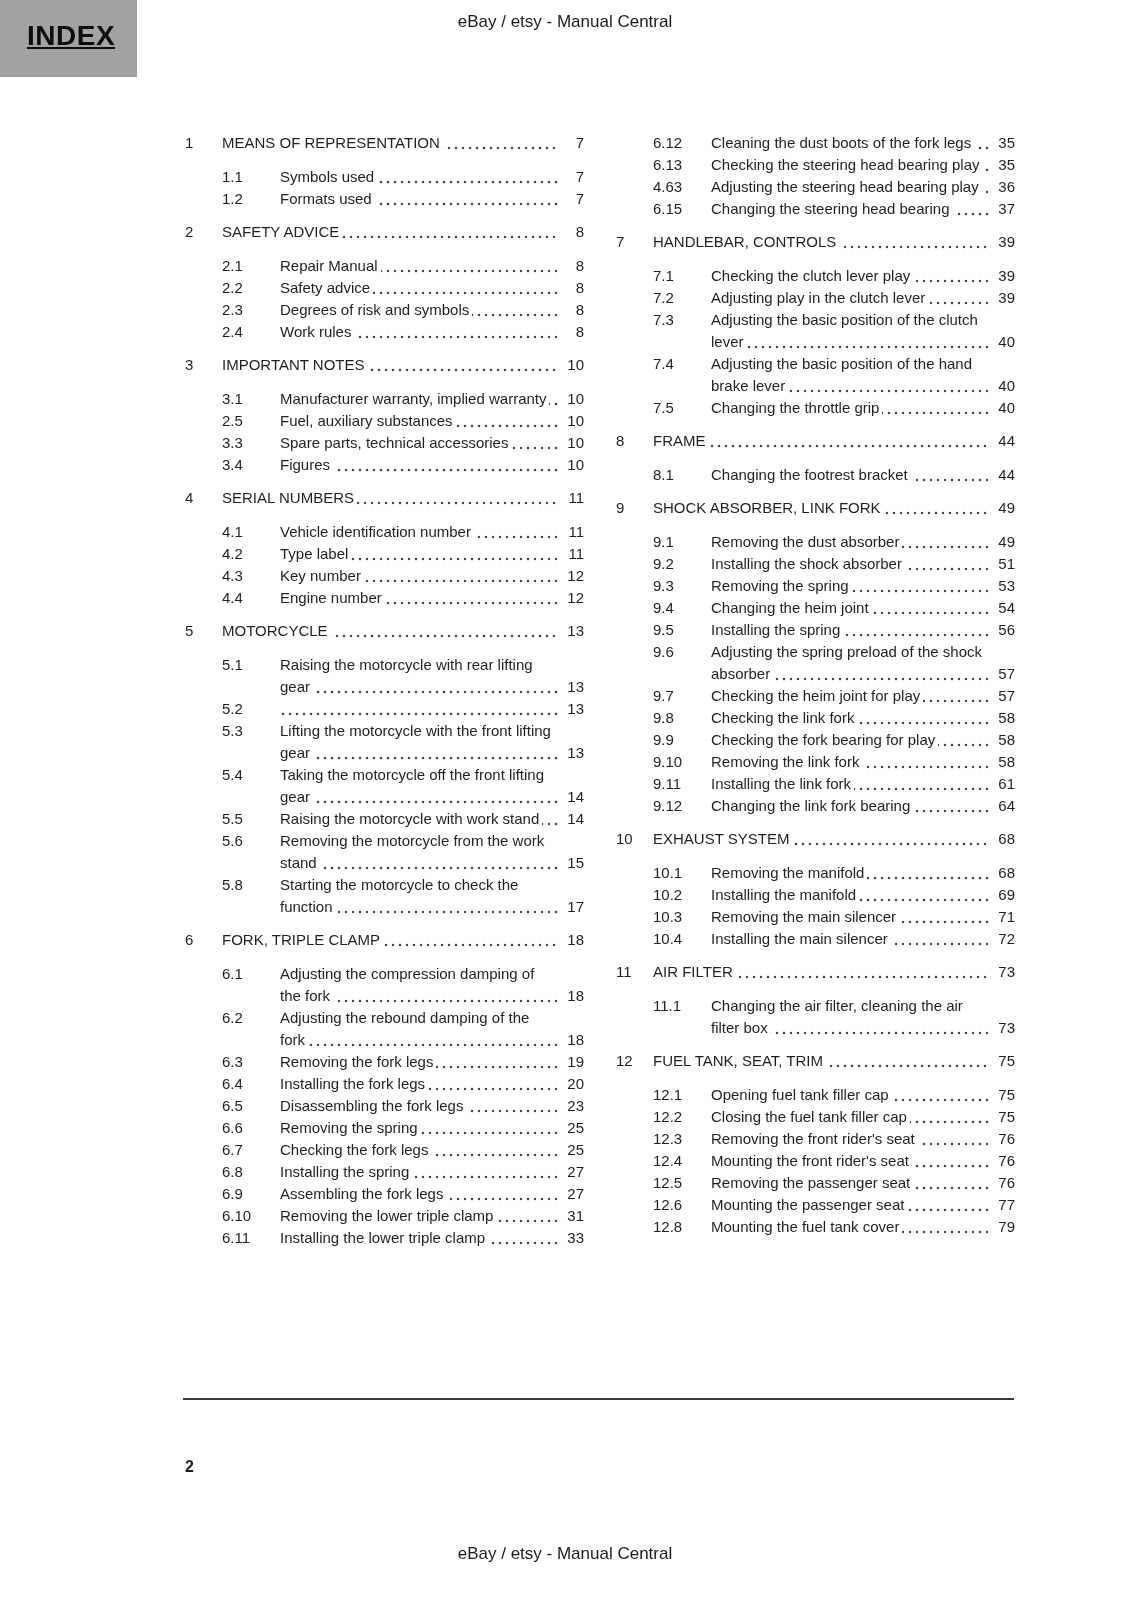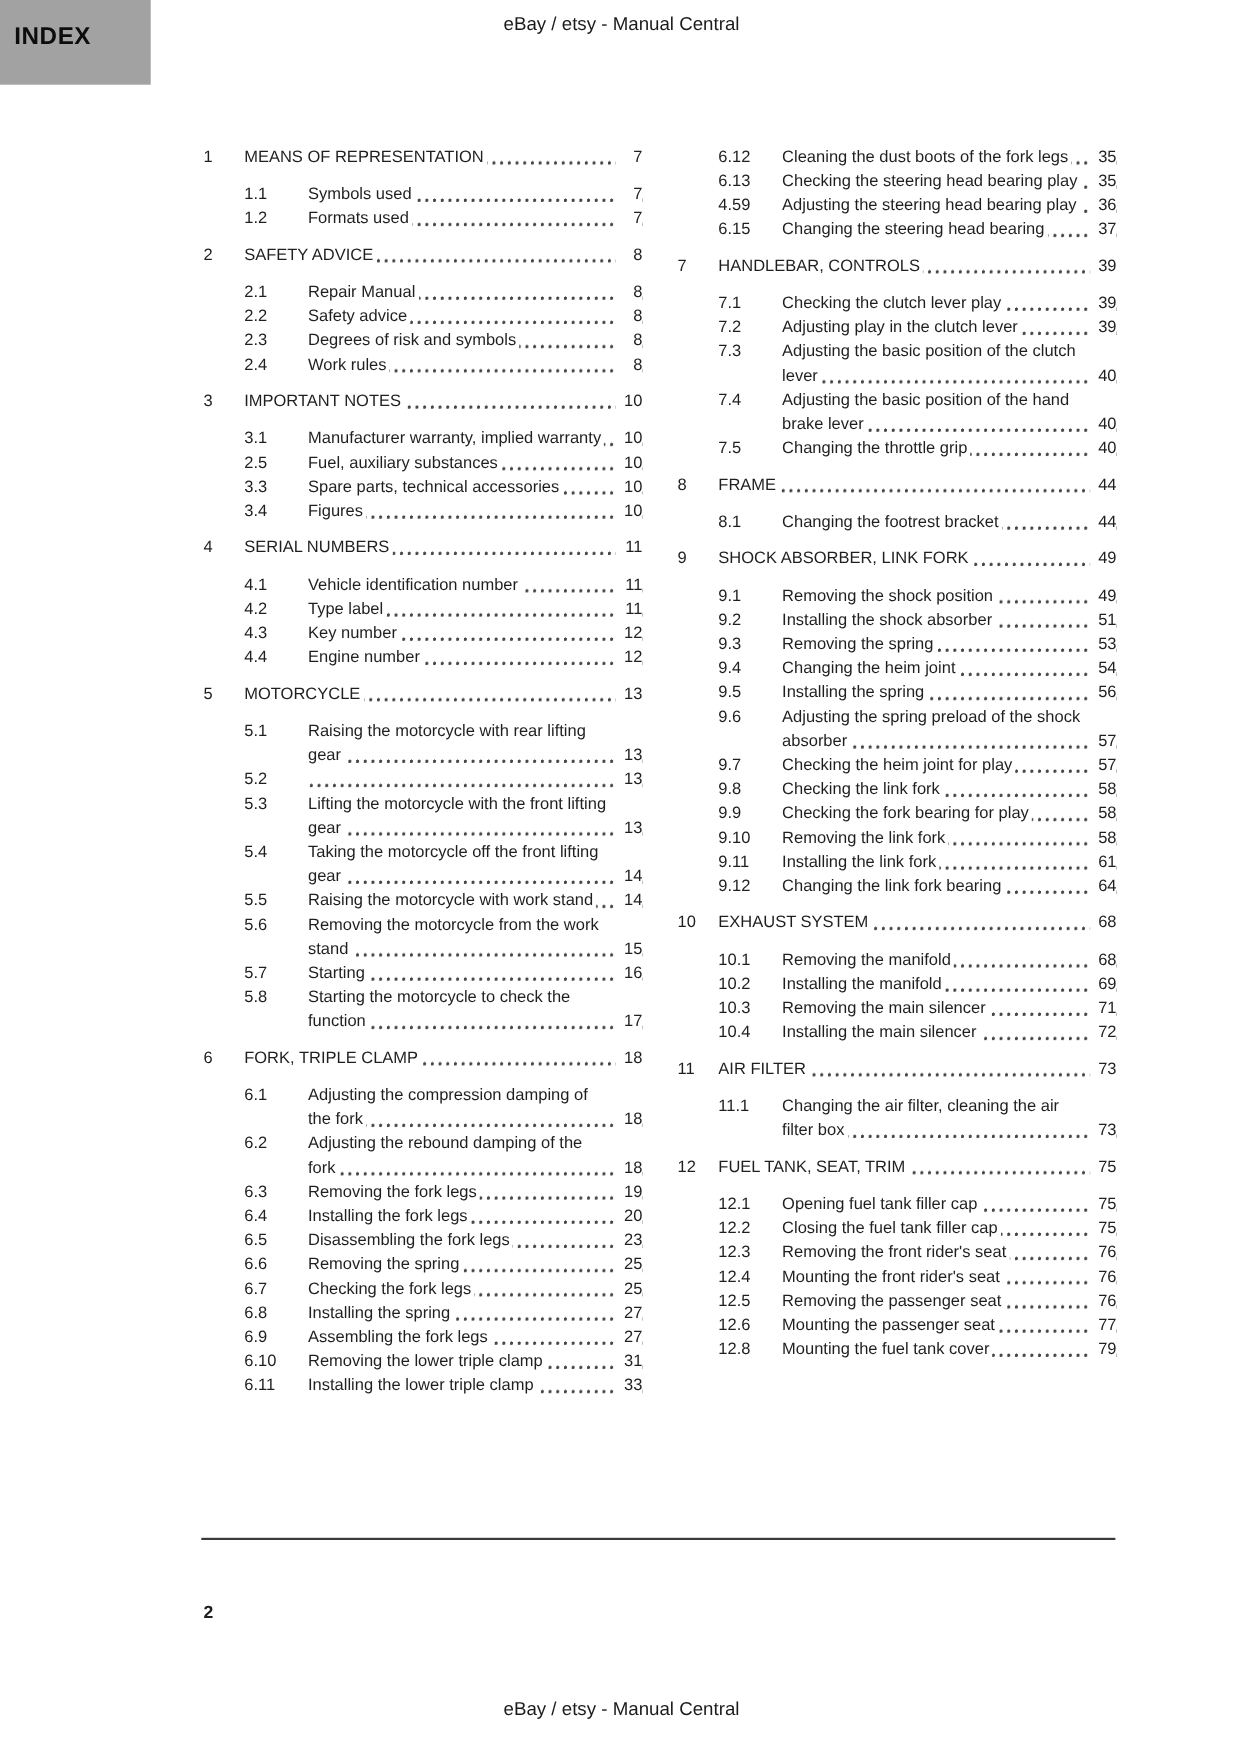--- a/index.html
+++ b/index.html
@@ -13,25 +13,26 @@
     overflow: hidden;
   }
   .index-tab {
     position: absolute;
     left: 0; top: 0;
     width: 137px; height: 77px;
     background: #a2a2a2;
   }
   .index-label {
     position: absolute;
-    left: 13px; top: 20px;
-    font-size: 22px;
+    left: 27px; top: 20px;
+    font-size: 28px;
     font-weight: bold;
     color: #0d0d0d;
     letter-spacing: 0.5px;
+    text-decoration: underline;
   }
   .header-title {
     position: absolute;
     top: 12px; left: 0; right: 0;
     text-align: center;
     font-size: 17px;
     color: #1b1b1b;
   }
   .toc {
     position: absolute;
@@ -206,24 +207,20 @@
         </div>
         <div class="entry section">
           <span class="entry-number">5.5</span>
           <span class="entry-body"><span class="entry-title">Raising the motorcycle with work stand</span><span class="entry-page">14</span></span>
         </div>
         <div class="entry section">
           <span class="entry-number">5.6</span>
           <span class="entry-body"><span class="entry-title">Removing the motorcycle from the work stand</span><span class="entry-page">15</span></span>
         </div>
         <div class="entry section">
-          <span class="entry-number">5.7</span>
-          <span class="entry-body"><span class="entry-title">Starting</span><span class="entry-page">16</span></span>
-        </div>
-        <div class="entry section">
           <span class="entry-number">5.8</span>
           <span class="entry-body"><span class="entry-title">Starting the motorcycle to check the function</span><span class="entry-page">17</span></span>
         </div>
         <div class="entry chapter">
           <span class="entry-number">6</span>
           <span class="entry-body"><span class="entry-title">FORK, TRIPLE CLAMP</span><span class="entry-page">18</span></span>
         </div>
         <div class="entry section">
           <span class="entry-number">6.1</span>
           <span class="entry-body"><span class="entry-title">Adjusting the compression damping of the fork</span><span class="entry-page">18</span></span>
@@ -272,21 +269,21 @@
     <div class="toc-col">
         <div class="entry section">
           <span class="entry-number">6.12</span>
           <span class="entry-body"><span class="entry-title">Cleaning the dust boots of the fork legs</span><span class="entry-page">35</span></span>
         </div>
         <div class="entry section">
           <span class="entry-number">6.13</span>
           <span class="entry-body"><span class="entry-title">Checking the steering head bearing play</span><span class="entry-page">35</span></span>
         </div>
         <div class="entry section">
-          <span class="entry-number">4.59</span>
+          <span class="entry-number">4.63</span>
           <span class="entry-body"><span class="entry-title">Adjusting the steering head bearing play</span><span class="entry-page">36</span></span>
         </div>
         <div class="entry section">
           <span class="entry-number">6.15</span>
           <span class="entry-body"><span class="entry-title">Changing the steering head bearing</span><span class="entry-page">37</span></span>
         </div>
         <div class="entry chapter">
           <span class="entry-number">7</span>
           <span class="entry-body"><span class="entry-title">HANDLEBAR, CONTROLS</span><span class="entry-page">39</span></span>
         </div>
@@ -317,21 +314,21 @@
         <div class="entry section">
           <span class="entry-number">8.1</span>
           <span class="entry-body"><span class="entry-title">Changing the footrest bracket</span><span class="entry-page">44</span></span>
         </div>
         <div class="entry chapter">
           <span class="entry-number">9</span>
           <span class="entry-body"><span class="entry-title">SHOCK ABSORBER, LINK FORK</span><span class="entry-page">49</span></span>
         </div>
         <div class="entry section">
           <span class="entry-number">9.1</span>
-          <span class="entry-body"><span class="entry-title">Removing the shock position</span><span class="entry-page">49</span></span>
+          <span class="entry-body"><span class="entry-title">Removing the dust absorber</span><span class="entry-page">49</span></span>
         </div>
         <div class="entry section">
           <span class="entry-number">9.2</span>
           <span class="entry-body"><span class="entry-title">Installing the shock absorber</span><span class="entry-page">51</span></span>
         </div>
         <div class="entry section">
           <span class="entry-number">9.3</span>
           <span class="entry-body"><span class="entry-title">Removing the spring</span><span class="entry-page">53</span></span>
         </div>
         <div class="entry section">

